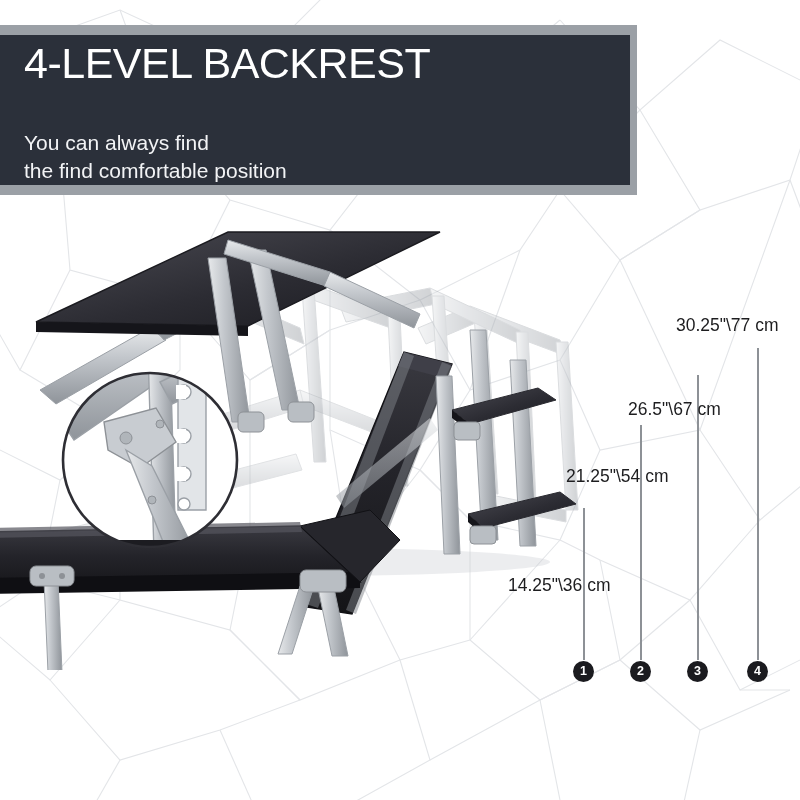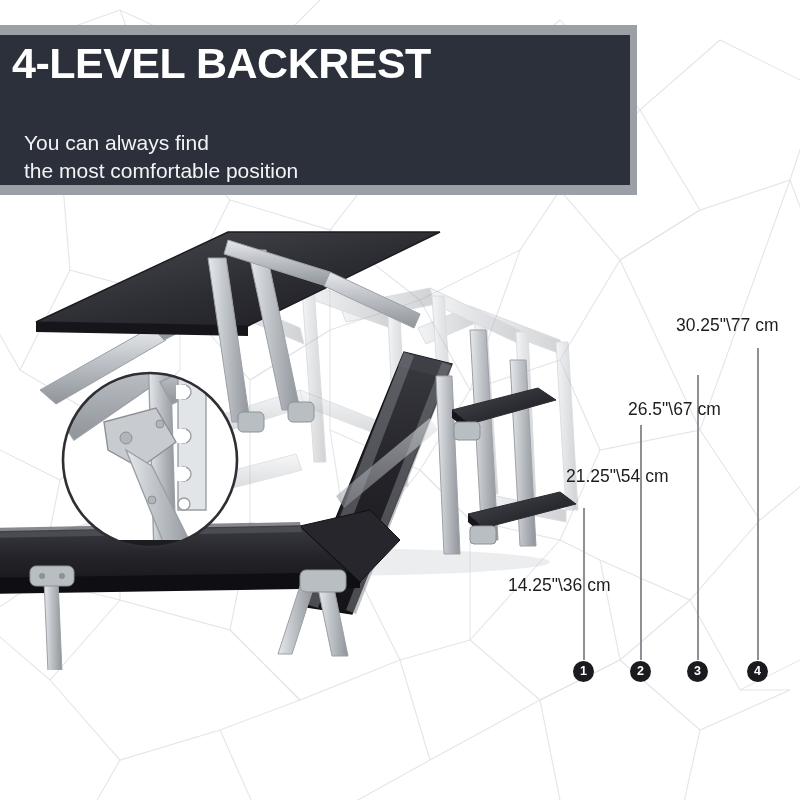--- a/index.html
+++ b/index.html
@@ -21,22 +21,22 @@
   
   #banner-shadow{
     position:absolute;left:0;top:25px;width:637px;height:170px;
     background:#9ba0a6;
   }
   #banner{
     position:absolute;left:0;top:35px;width:630px;height:150px;
     background:#2b303a;
   }
   #banner-title{
-    position:absolute;left:12px;top:42px;
-    font-size:43px;font-weight:bold;color:#ffffff;
+    position:absolute;left:24px;top:42px;
+    font-size:43px;font-weight:normal;color:#ffffff;
     letter-spacing:-0.5px;line-height:1;white-space:nowrap;
   }
   #banner-sub{
     position:absolute;left:24px;top:97px;
     font-size:21px;color:#f2f3f5;line-height:1.32;font-weight:400;margin-top:32px;
   }
   #banner-sub div{white-space:nowrap;}
 
   
   .meas-label{
@@ -283,16 +283,16 @@
   <div class="meas-badge" style="left:573px;top:661px;">1</div>
   <div class="meas-badge" style="left:630px;top:661px;">2</div>
   <div class="meas-badge" style="left:687px;top:661px;">3</div>
   <div class="meas-badge" style="left:747px;top:661px;">4</div>
 
   <div id="banner-shadow"></div>
   <div id="banner"></div>
   <div id="banner-title">4-LEVEL BACKREST</div>
   <div id="banner-sub">
     <div>You can always find</div>
-    <div>the most comfortable position</div>
+    <div>the find comfortable position</div>
   </div>
 
 </div>
 
 </body></html>

